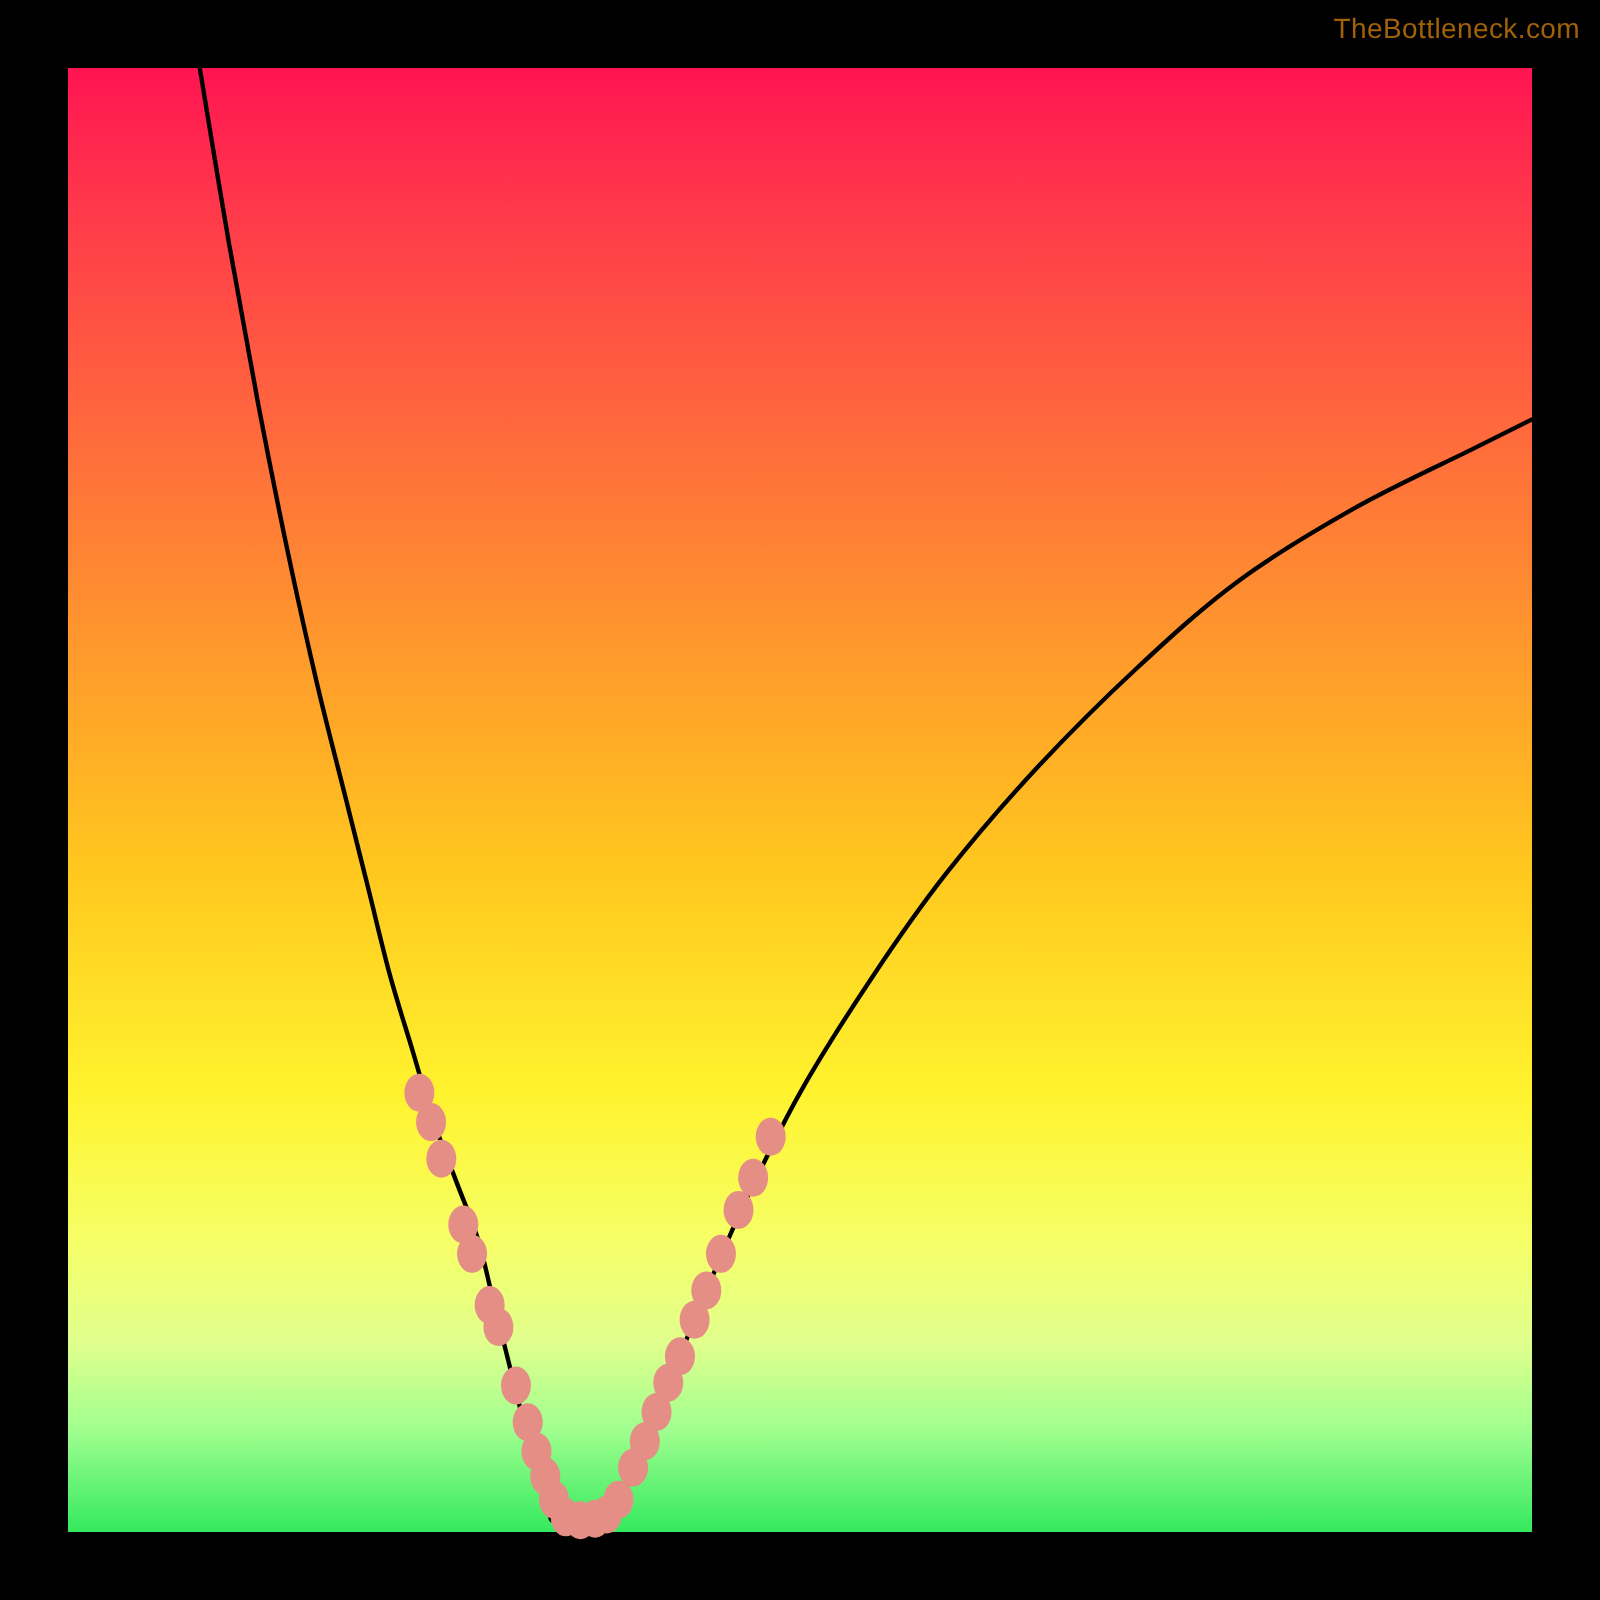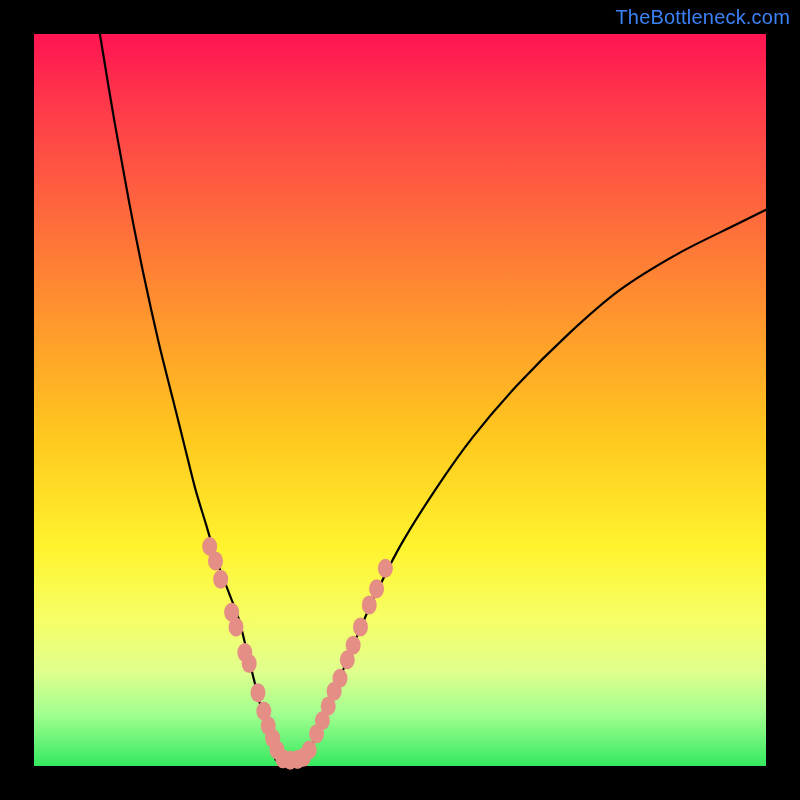--- a/index.html
+++ b/index.html
@@ -35,23 +35,23 @@
       #f6ff66 80%,
       #e1ff8d 87%,
       #a0ff8f 93%,
       #35e95f 100%
     );
   }
   .watermark {
     position: absolute;
     top: 6px;
     right: 10px;
-    font-size: 20px;
+    font-size: 14px;
     font-weight: 400;
-    color: #3b82f6;
+    color: #a16207;
     letter-spacing: 0.2px;
     user-select: none;
   }
   svg.curve {
     position: absolute;
     left: 0;
     top: 0;
     width: 732px;
     height: 732px;
     overflow: visible;

